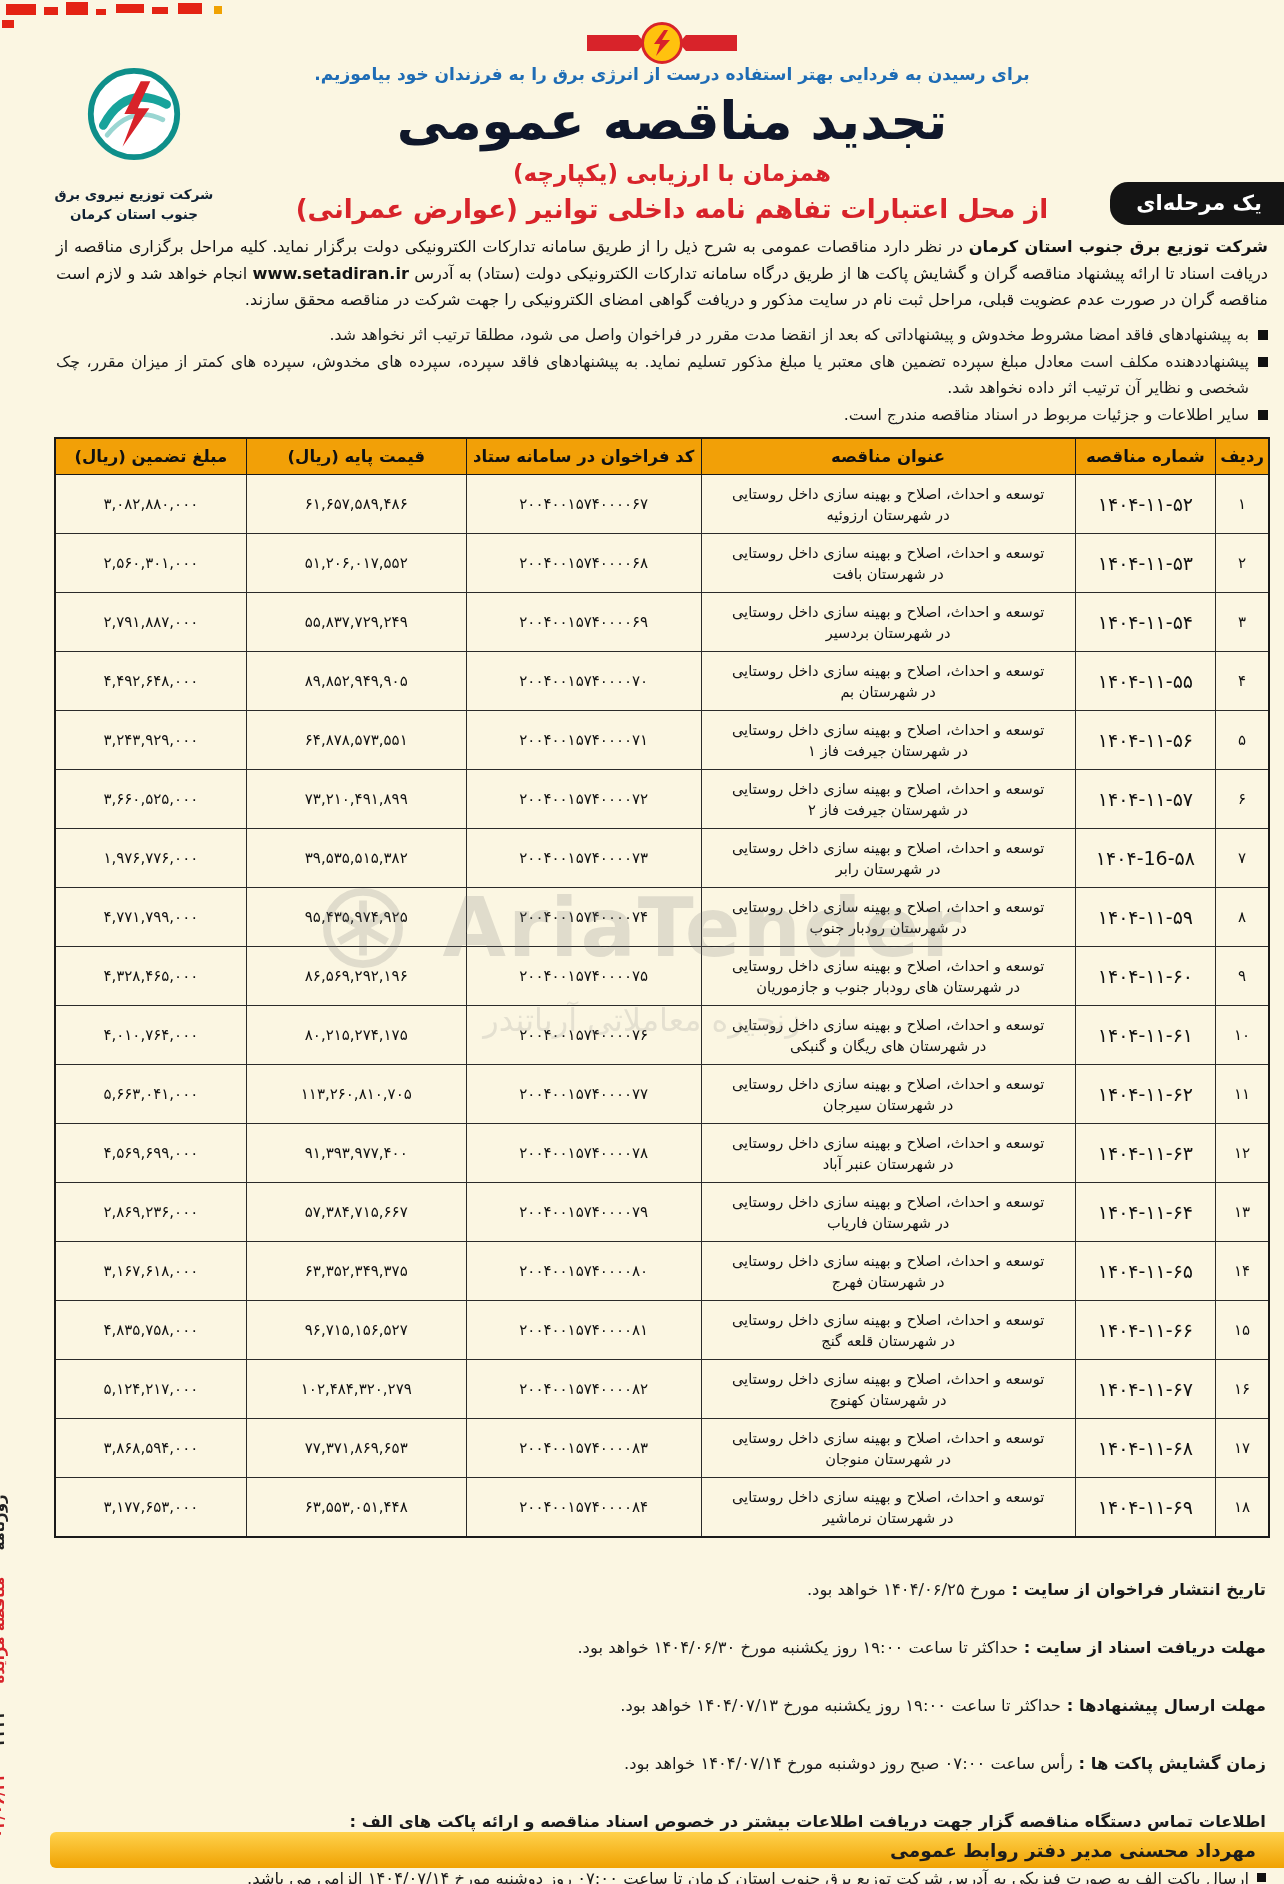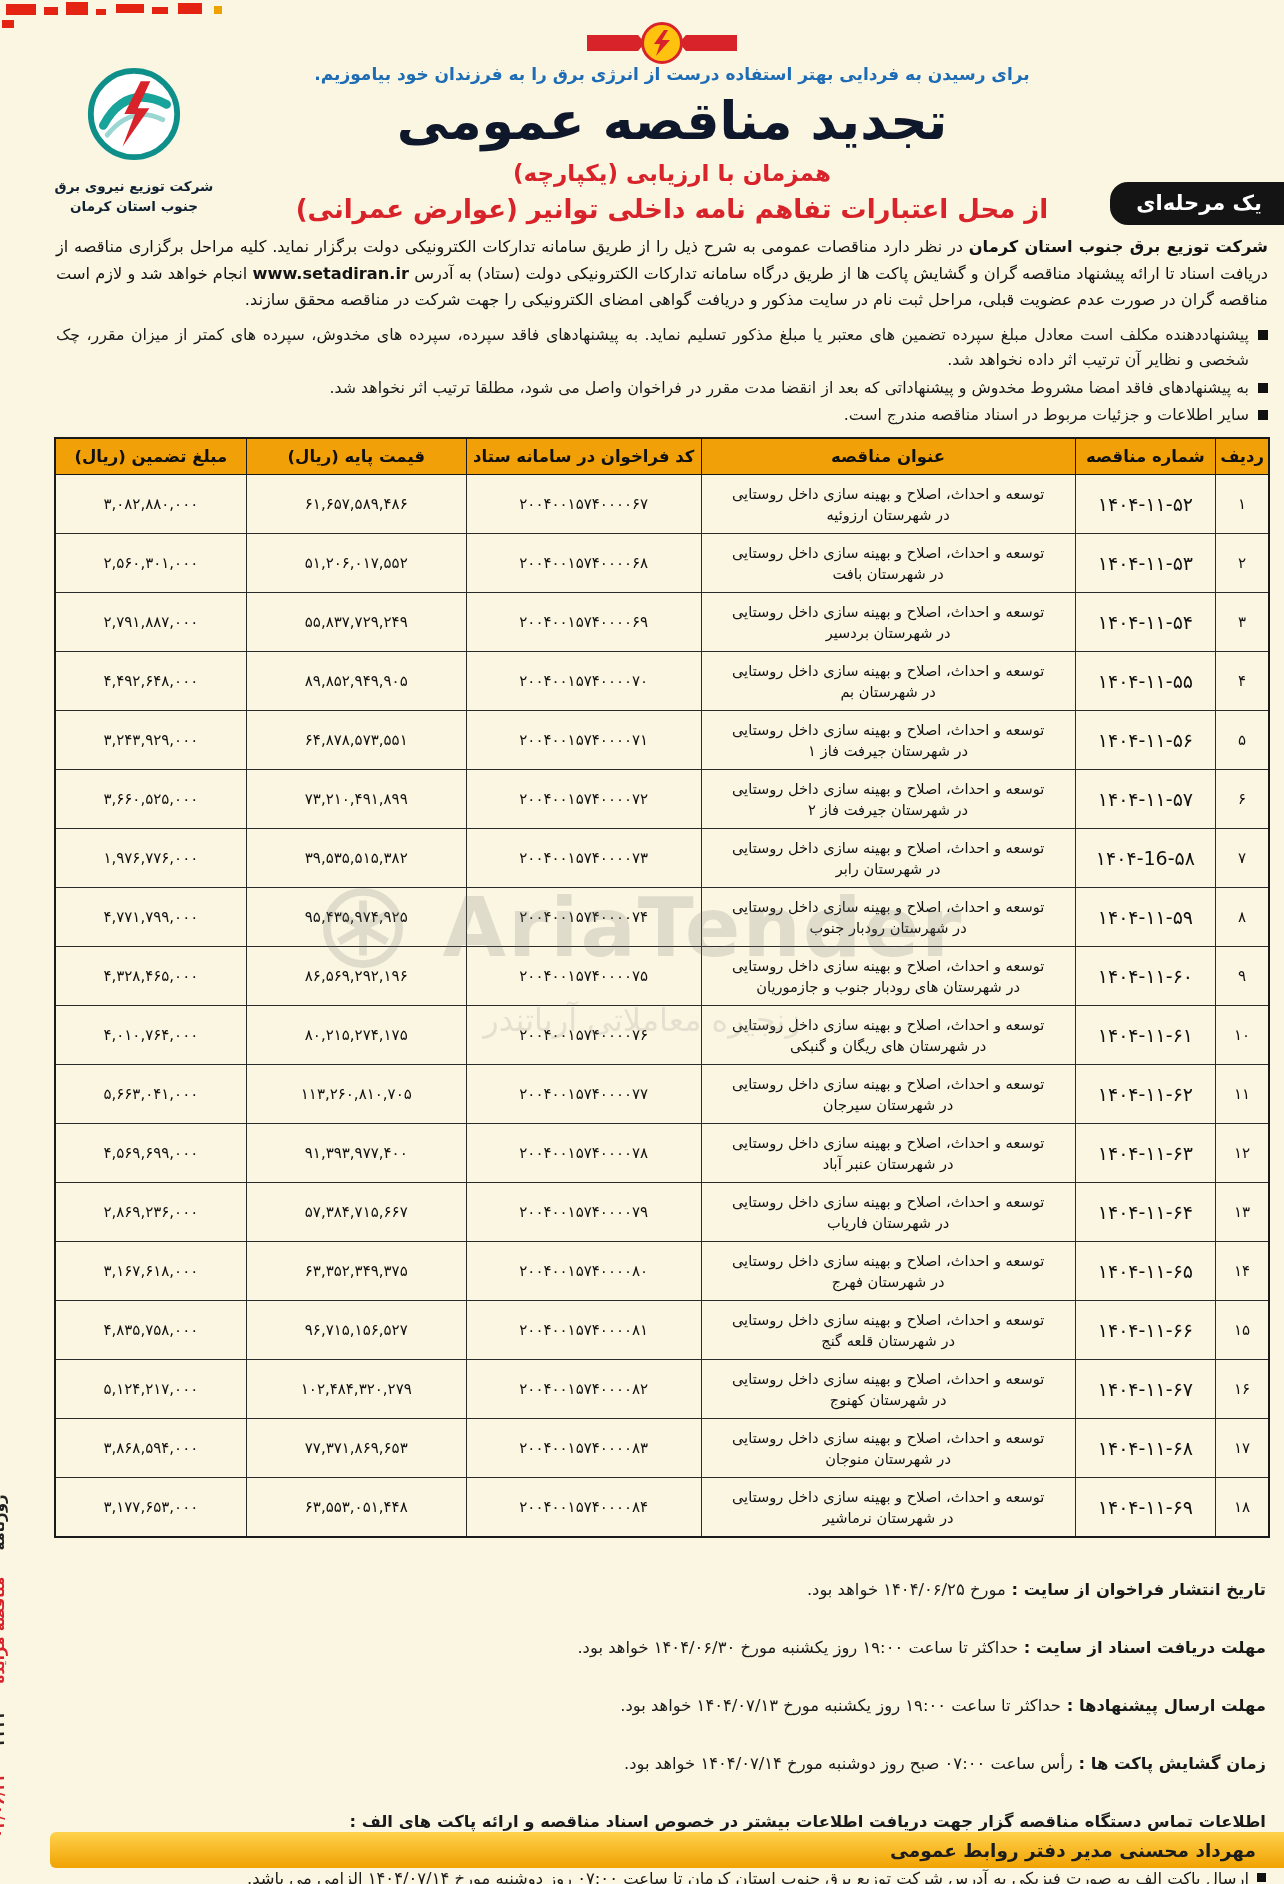--- a/index.html
+++ b/index.html
@@ -51,21 +51,21 @@
   .header-area { position:relative; padding:0 150px 6px 170px; text-align:center; }
   .slogan { color:#1E6CB5; font-weight:700; font-size:17px; margin-bottom:8px; }
   .main-title { color:#0f172a; font-weight:900; font-size:52px; line-height:1.15; letter-spacing:1px; }
   .sub-title { color:#D8232A; font-weight:700; font-size:23px; margin-top:8px; }
   .funding-line { color:#D8232A; font-weight:800; font-size:26px; margin-top:8px; }
   .stage-badge { position:absolute; left:auto; right:-14px; top:118px;
       background:#141414; color:#fff; font-weight:700; font-size:21px;
       padding:9px 22px 10px 26px; border-radius:18px 0 0 18px; }
   .logo-box { position:absolute; left:0; top:2px; width:160px; text-align:center; }
   .logo-box svg { display:block; margin:0 auto; }
-  .logo-name { font-size:13.5px; font-weight:700; color:#123; line-height:1.5; margin-top:14px; }
+  .logo-name { font-size:13.5px; font-weight:700; color:#123; line-height:1.5; margin-top:22px; }
   
   .intro { font-size:16.2px; line-height:1.65; text-align:justify; text-align-last:right;
            padding:4px 2px 2px; color:#141414; }
   .intro .lead { font-weight:800; }
   .intro .site { font-weight:800; direction:ltr; unicode-bidi:embed; }
   .notes { padding:6px 2px 4px; }
   .note-item { display:flex; gap:9px; font-size:15.8px; line-height:1.6;
                align-items:flex-start; margin-bottom:2px; text-align:justify;}
   .sq { width:10px; height:10px; background:#111; flex:0 0 auto; margin-top:8px; }
   
@@ -155,25 +155,25 @@
     <div class="funding-line">از محل اعتبارات تفاهم نامه داخلی توانیر (عوارض عمرانی)</div>
 
     <div class="stage-badge">یک مرحله‌ای</div>
   </div>
 
   <p class="intro"><span class="lead">شرکت توزیع برق جنوب استان کرمان</span><span> در نظر دارد مناقصات عمومی به شرح ذیل را از طریق سامانه تدارکات الکترونیکی دولت برگزار نماید. کلیه مراحل برگزاری مناقصه از دریافت اسناد تا ارائه پیشنهاد مناقصه گران و گشایش پاکت ها از طریق درگاه سامانه تدارکات الکترونیکی دولت (ستاد) به آدرس </span><span class="site">www.setadiran.ir</span><span> انجام خواهد شد و لازم است مناقصه گران در صورت عدم عضویت قبلی، مراحل ثبت نام در سایت مذکور و دریافت گواهی امضای الکترونیکی را جهت شرکت در مناقصه محقق سازند.</span></p>
 
   <div class="notes">
       <div class="note-item">
         <span class="sq"></span>
-        <span>پیشنهاددهنده مکلف است معادل مبلغ سپرده تضمین های معتبر یا مبلغ مذکور تسلیم نماید. به پیشنهادهای فاقد سپرده، سپرده های مخدوش، سپرده های کمتر از میزان مقرر، چک شخصی و نظایر آن ترتیب اثر داده نخواهد شد.</span>
+        <span>به پیشنهادهای فاقد امضا مشروط مخدوش و پیشنهاداتی که بعد از انقضا مدت مقرر در فراخوان واصل می شود، مطلقا ترتیب اثر نخواهد شد.</span>
       </div>
       <div class="note-item">
         <span class="sq"></span>
-        <span>به پیشنهادهای فاقد امضا مشروط مخدوش و پیشنهاداتی که بعد از انقضا مدت مقرر در فراخوان واصل می شود، مطلقا ترتیب اثر نخواهد شد.</span>
+        <span>پیشنهاددهنده مکلف است معادل مبلغ سپرده تضمین های معتبر یا مبلغ مذکور تسلیم نماید. به پیشنهادهای فاقد سپرده، سپرده های مخدوش، سپرده های کمتر از میزان مقرر، چک شخصی و نظایر آن ترتیب اثر داده نخواهد شد.</span>
       </div>
       <div class="note-item">
         <span class="sq"></span>
         <span>سایر اطلاعات و جزئیات مربوط در اسناد مناقصه مندرج است.</span>
       </div>
     </div>
 
   <table class="tenders">
     <colgroup>
       <col style="width:4%">

